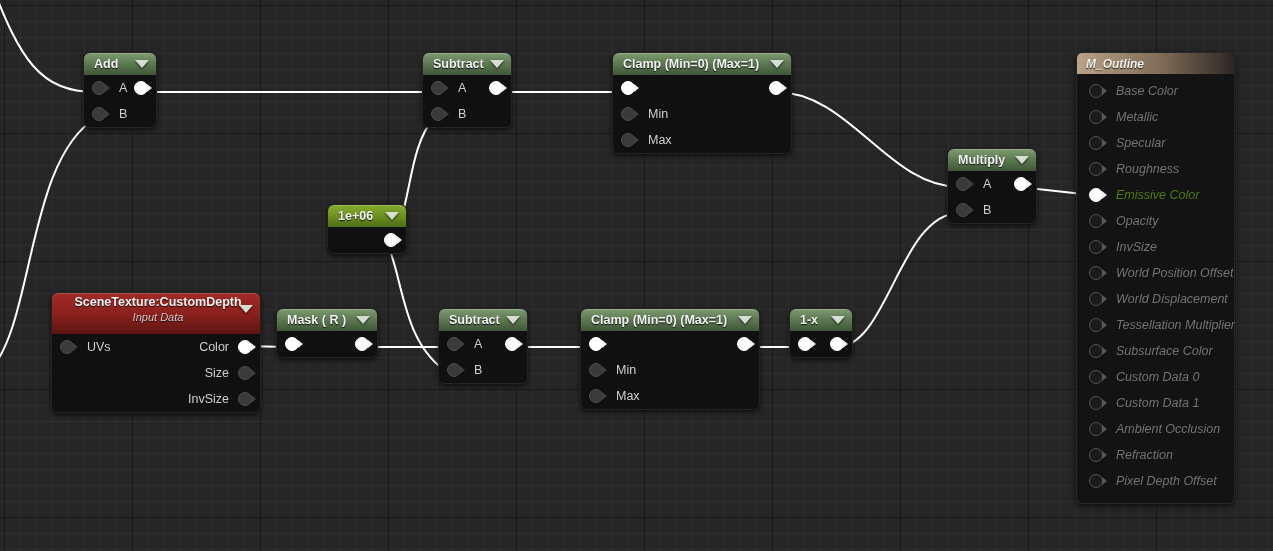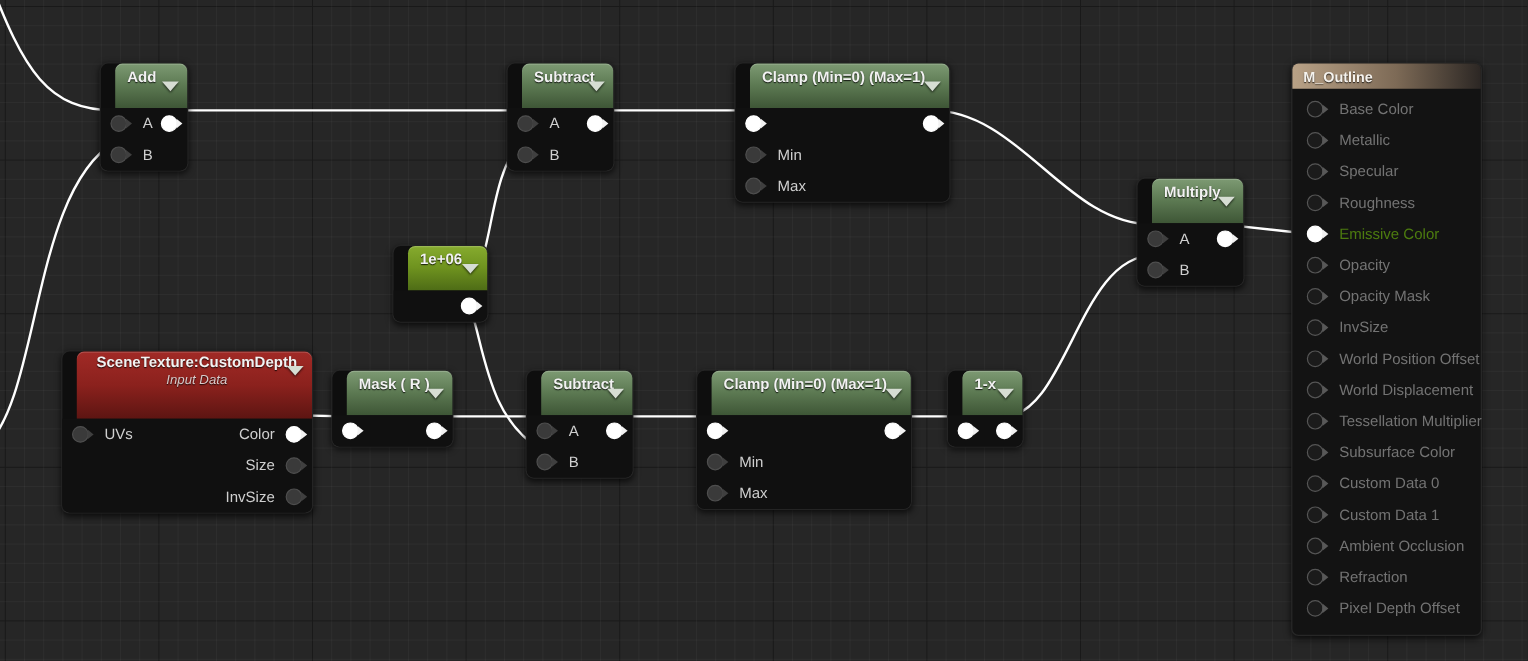--- a/index.html
+++ b/index.html
@@ -38,24 +38,23 @@
     background: #0e0e0e;
     box-shadow: 0 2px 5px rgba(0,0,0,0.65);
     border: 1px solid rgba(90,90,90,0.30);
   }
   .node-head {
     position: relative;
     height: 22px;
     border-radius: 6px 6px 0 0;
     display: flex;
     align-items: center;
-    padding: 0 6px 15px 10px;
+    padding: 0 6px 0 10px;
     background: linear-gradient(to bottom, #7d9a73 0%, #5d7a53 48%, #3e5636 100%);
     box-shadow: inset 0 1px 0 rgba(255,255,255,0.18);
-    margin-left: 12px;
   }
   .node-head.bright {
     background: linear-gradient(to bottom, #86ab2e 0%, #6f931f 48%, #4e6c16 100%);
   }
   .node-head.red {
     background: linear-gradient(to bottom, #a12a26 0%, #8b211d 50%, #5d1512 100%);
     height: 38px;
     align-items: center;
     padding-top: 3px;
     flex-direction: column;
@@ -393,21 +392,21 @@
         <div class="node-body">
           <div class="pinrow">
             <span class="pin on"></span>
             <span style="flex: 1 1 0%;"></span>
             <span class="pin rightpin on"></span>
           </div>
         </div>
       </div>
     </div>
 
-  <div class="mat-node" id="mat-node" style="left: 1076px; top: 52px;">
+  <div class="mat-node" id="mat-node" style="left: 1076px; top: 52px; font-style: italic;">
     <div class="mat-head">
       <span class="mat-title">M_Outline</span>
     </div>
     <div class="mat-body" id="mat-body">
         <div class="mat-row">
           <span class="mat-pin"></span>
           <span class="mat-label">Base Color</span>
         </div>
         <div class="mat-row">
           <span class="mat-pin"></span>
@@ -424,24 +423,20 @@
         <div class="mat-row connected">
           <span class="mat-pin"></span>
           <span class="mat-label">Emissive Color</span>
         </div>
         <div class="mat-row">
           <span class="mat-pin"></span>
           <span class="mat-label">Opacity</span>
         </div>
         <div class="mat-row">
           <span class="mat-pin"></span>
-          <span class="mat-label">Opacity Mask</span>
-        </div>
-        <div class="mat-row">
-          <span class="mat-pin"></span>
           <span class="mat-label">InvSize</span>
         </div>
         <div class="mat-row">
           <span class="mat-pin"></span>
           <span class="mat-label">World Position Offset</span>
         </div>
         <div class="mat-row">
           <span class="mat-pin"></span>
           <span class="mat-label">World Displacement</span>
         </div>

